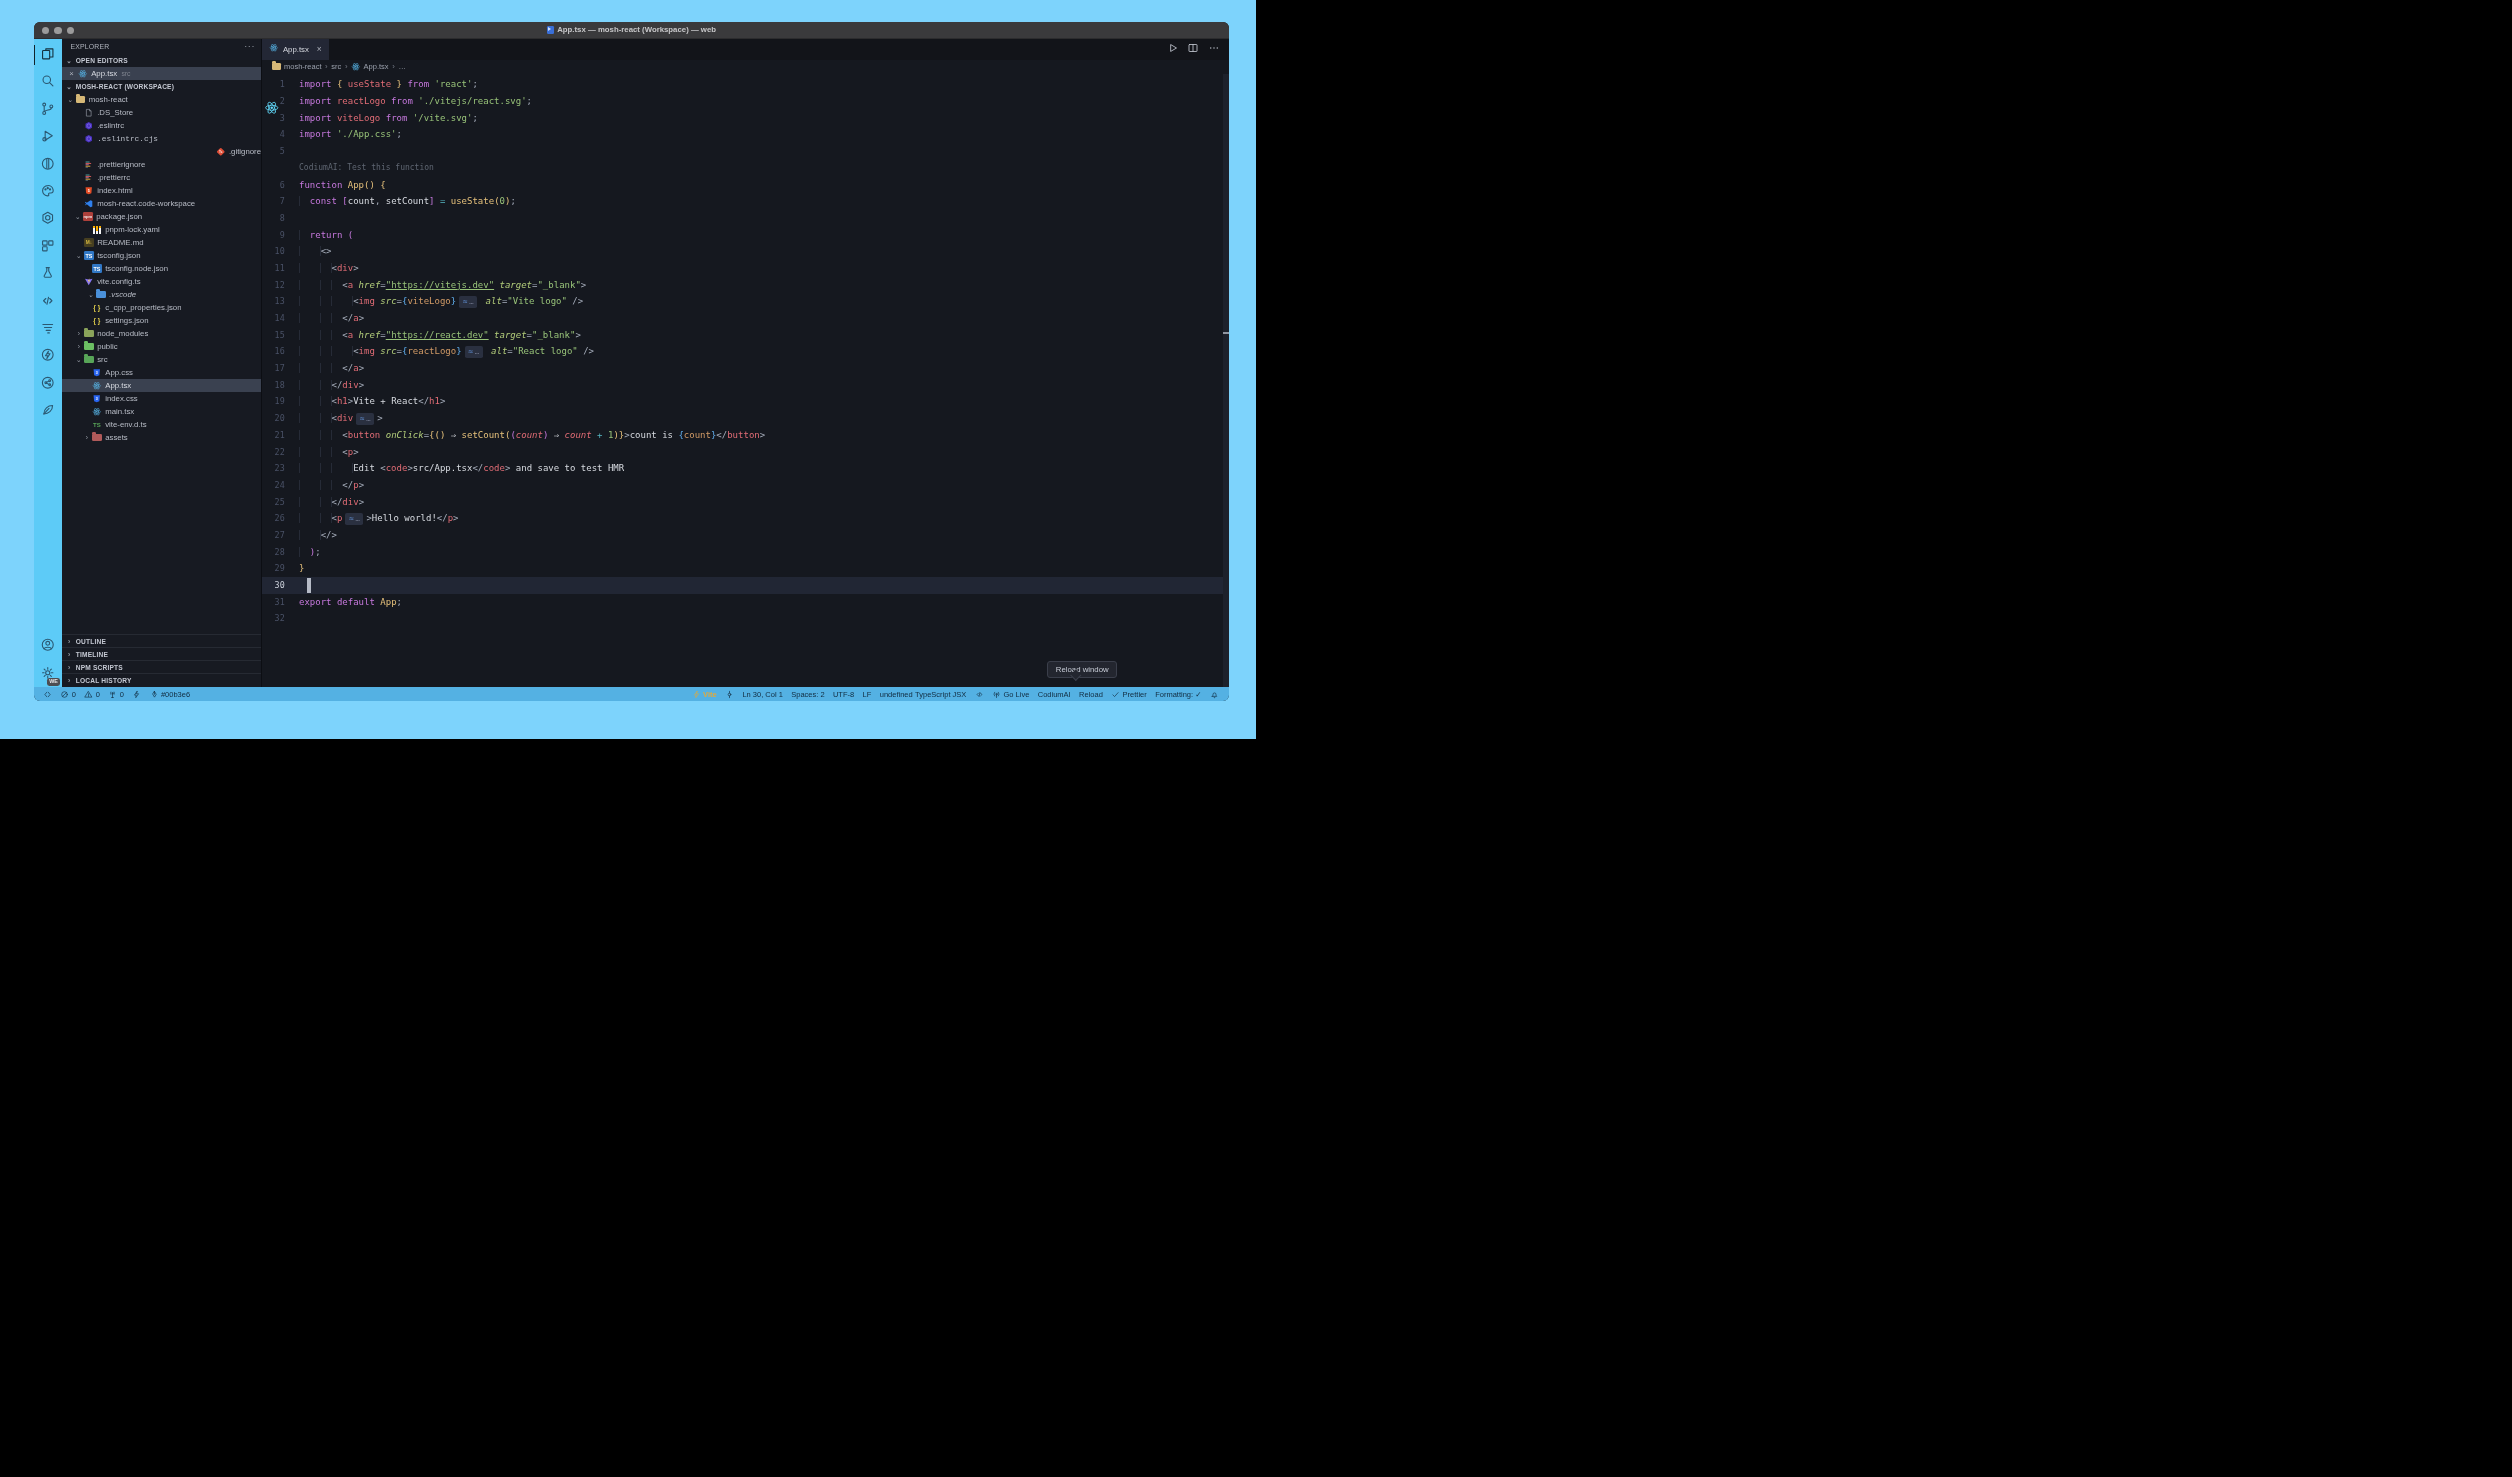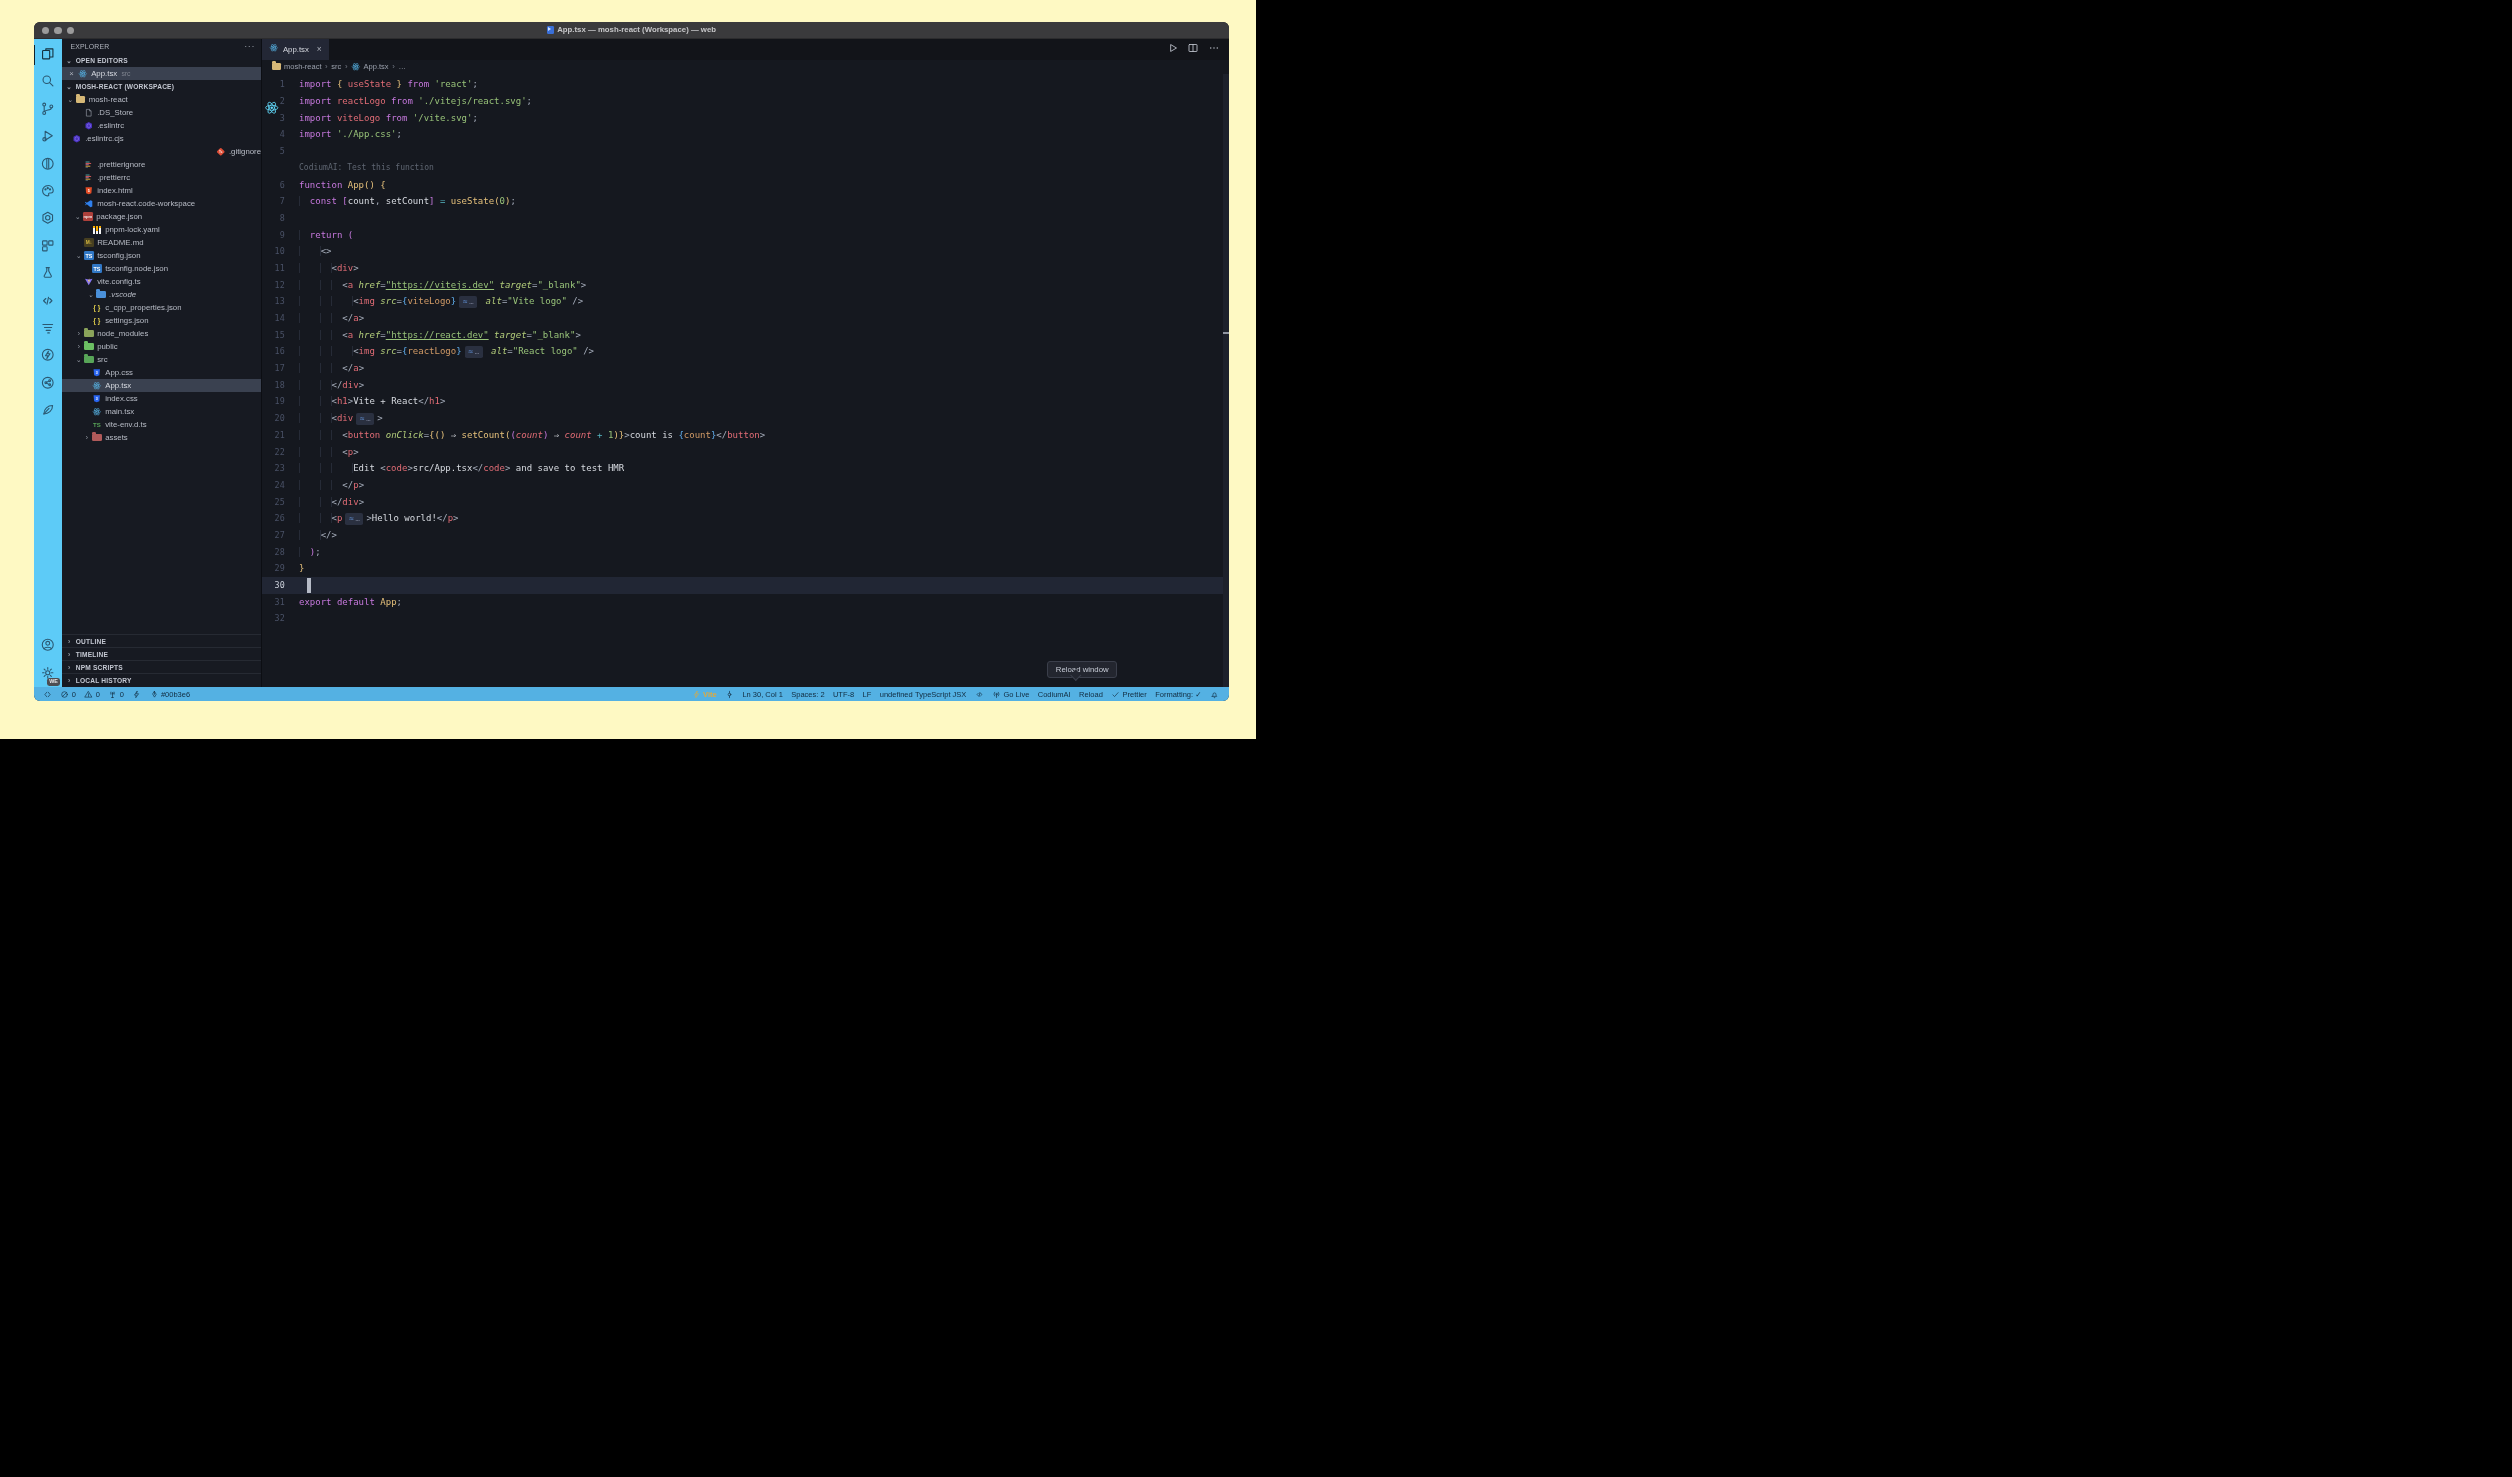--- a/index.html
+++ b/index.html
@@ -1,18 +1,18 @@
 <!DOCTYPE html>
 <html style="font-size:9.5px"><head>
 <meta charset="utf-8">
 <style>
   * { margin:0; padding:0; box-sizing:border-box; }
   html,body { background:#000; }
   body { font-family:"Liberation Sans", sans-serif; }
-  #stage { position:relative; width:1256px; height:739px; background:#fef9c3; overflow:hidden; }
+  #stage { position:relative; width:1256px; height:739px; background:#7dd3fc; overflow:hidden; }
 
   
   #vscode-window { position:absolute; left:34px; top:22px; width:1195px; height:679px;
     border-radius:6px; overflow:hidden; background:#15181f; display:flex; flex-direction:column; }
   #titlebar { height:16.7px; flex:0 0 16.7px; background:#3a3a3c; border-bottom:0.6px solid #2c2c2e;
     display:flex; align-items:center; justify-content:center; position:relative; }
   .traffic { position:absolute; left:7.8px; top:4.8px; display:flex; gap:5.4px; }
   .traffic span { width:7.2px; height:7.2px; border-radius:50%; background:#9b9b9b; display:block; }
   #title-center { display:flex; align-items:center; gap:3.6px; color:#c7c7c9; font-size:7.8px; font-weight:bold; }
   .proxy-doc { width:6.6px; height:8.4px; background:#3a6fd8; border-radius:1.2px; position:relative; display:inline-block; }
@@ -295,21 +295,21 @@
             <div class="row" style="padding-left: 12px;">
               <span class="chev"></span>
               <span class="ficon">
                 <svg viewBox="0 0 24 24">
                   <path d="M12 2.5l8.2 4.7v9.6L12 21.5l-8.2-4.7V7.2z" fill="#4b32c3"></path>
                   <path d="M12 7l4.3 2.5v5L12 17l-4.3-2.5v-5z" fill="none" stroke="#8c7ae6" stroke-width="1.6"></path>
                 </svg>
               </span>
               <span class="lbl">.eslintrc</span>
             </div>
-            <div class="row" style="padding-left: 0;">
+            <div class="row" style="padding-left: 12px; font-family: Liberation Mono, monospace;">
               <span class="chev"></span>
               <span class="ficon">
                 <svg viewBox="0 0 24 24">
                   <path d="M12 2.5l8.2 4.7v9.6L12 21.5l-8.2-4.7V7.2z" fill="#4b32c3"></path>
                   <path d="M12 7l4.3 2.5v5L12 17l-4.3-2.5v-5z" fill="none" stroke="#8c7ae6" stroke-width="1.6"></path>
                 </svg>
               </span>
               <span class="lbl">.eslintrc.cjs</span>
             </div>
             <div class="row" style="padding-left: 12px; justify-content: flex-end;">

